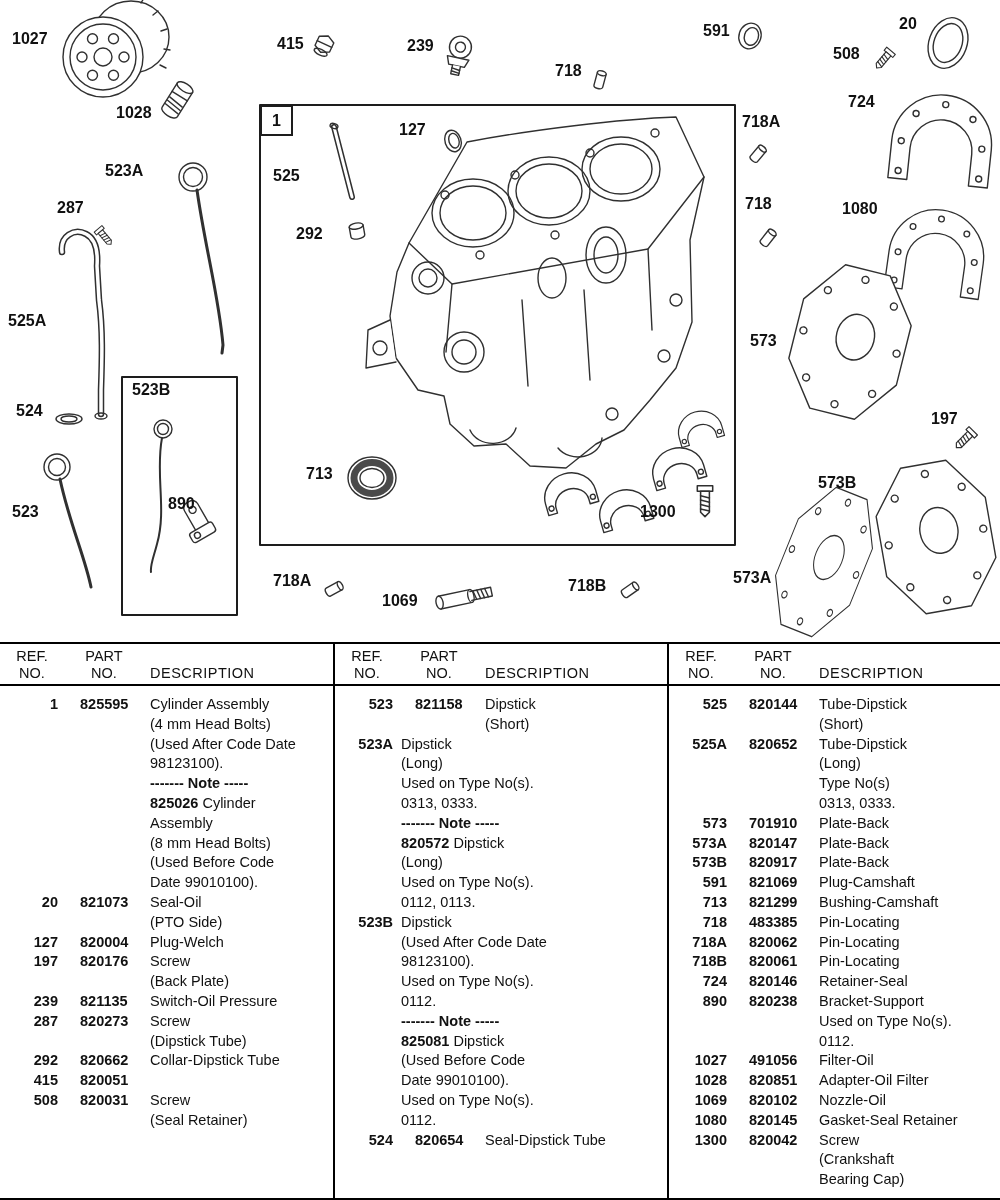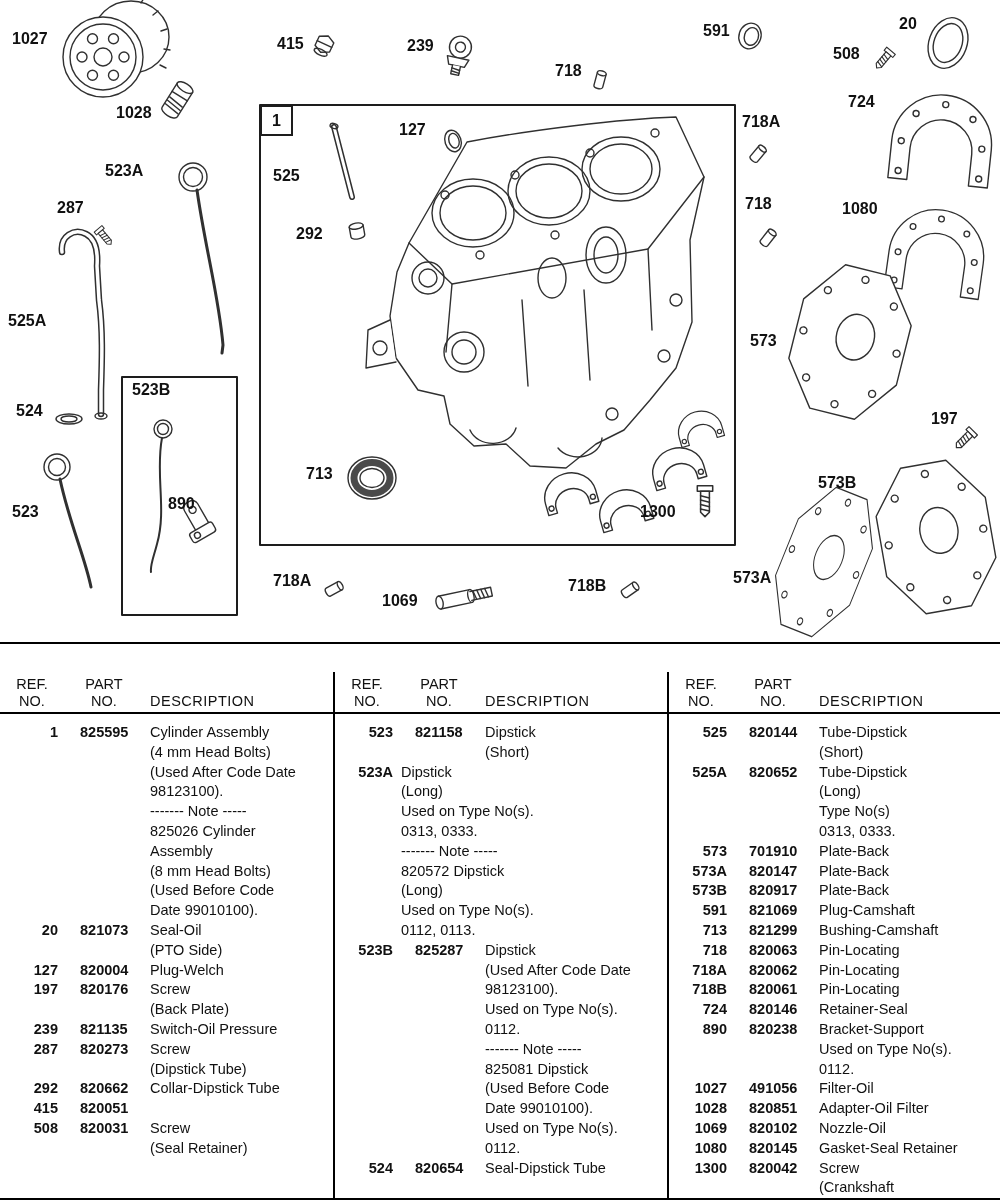--- a/index.html
+++ b/index.html
@@ -15,33 +15,33 @@
   .fig-num { position:absolute; left:260px; top:105px; width:33px; height:31px;
     border:2px solid #1d1d1d; background:#fff; display:flex; align-items:center; justify-content:center;
     font-weight:bold; font-size:16px; }
   .subfig-label { position:absolute; left:129px; top:381px; background:#fff; padding:0 3px;
     font-weight:bold; font-size:16px; }
 
   
   .table-area { position:absolute; left:0; top:642px; width:1000px; height:558px;
     border-top:2px solid #000; border-bottom:2px solid #000;
     display:grid; grid-template-columns:333px 334px 333px; }
-  .tgroup { overflow:hidden;margin-top:28px; }
+  .tgroup { overflow:hidden; }
   .tgroup + .tgroup { border-left:2px solid #000; }
   .thead { display:grid; grid-template-columns:52px 76px 1fr; column-gap:8px;
     padding:4px 4px 2px 6px; border-bottom:2px solid #000; font-size:14.5px; }
   .th-ref, .th-part { text-align:center; line-height:17px; }
   .th-desc { align-self:end; text-align:left; line-height:17px; letter-spacing:0.5px; }
   .tbody { padding-top:9px; font-size:14.5px; }
   .trow { display:grid; grid-template-columns:52px 76px 1fr; column-gap:8px;
     padding-left:6px; line-height:19.8px; }
   .tref { text-align:right; font-weight:bold; }
   .tpart { font-weight:bold; padding-left:14px; }
   .tline { white-space:nowrap; }
-  .b { font-weight:normal; }
+  .b { font-weight:bold; }
 </style>
 </head>
 <body>
 
 <div class="page">
 
   <div class="diagram">
     <svg width="1000" height="642" viewBox="0 0 1000 642" stroke="#303030" fill="none" stroke-width="1.4" stroke-linecap="round" stroke-linejoin="round" font-family="Liberation Sans, sans-serif">
       <defs>
         <g id="pin">
@@ -428,21 +428,20 @@
               <div class="tline"><span>0313, 0333.</span></div>
               <div class="tline"><span class="b">------- Note -----</span></div>
               <div class="tline"><span class="b">820572 </span><span>Dipstick</span></div>
               <div class="tline"><span>(Long)</span></div>
               <div class="tline"><span>Used on Type No(s).</span></div>
               <div class="tline"><span>0112, 0113.</span></div>
             </div>
           </div>
           <div class="trow">
             <div class="tref">523B</div>
-            <div class="tpart">825287</div>
             <div class="tdesc">
               <div class="tline"><span>Dipstick</span></div>
               <div class="tline"><span>(Used After Code Date</span></div>
               <div class="tline"><span>98123100).</span></div>
               <div class="tline"><span>Used on Type No(s).</span></div>
               <div class="tline"><span>0112.</span></div>
               <div class="tline"><span class="b">------- Note -----</span></div>
               <div class="tline"><span class="b">825081 </span><span>Dipstick</span></div>
               <div class="tline"><span>(Used Before Code</span></div>
               <div class="tline"><span>Date 99010100).</span></div>
@@ -521,21 +520,21 @@
           </div>
           <div class="trow">
             <div class="tref">713</div>
             <div class="tpart">821299</div>
             <div class="tdesc">
               <div class="tline"><span>Bushing-Camshaft</span></div>
             </div>
           </div>
           <div class="trow">
             <div class="tref">718</div>
-            <div class="tpart">820063</div>
+            <div class="tpart">483385</div>
             <div class="tdesc">
               <div class="tline"><span>Pin-Locating</span></div>
             </div>
           </div>
           <div class="trow">
             <div class="tref">718A</div>
             <div class="tpart">820062</div>
             <div class="tdesc">
               <div class="tline"><span>Pin-Locating</span></div>
             </div>

